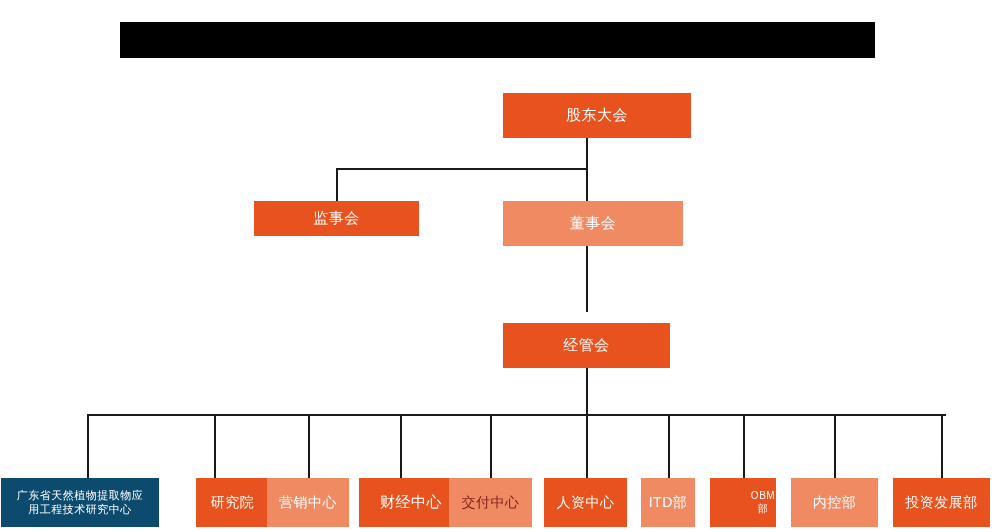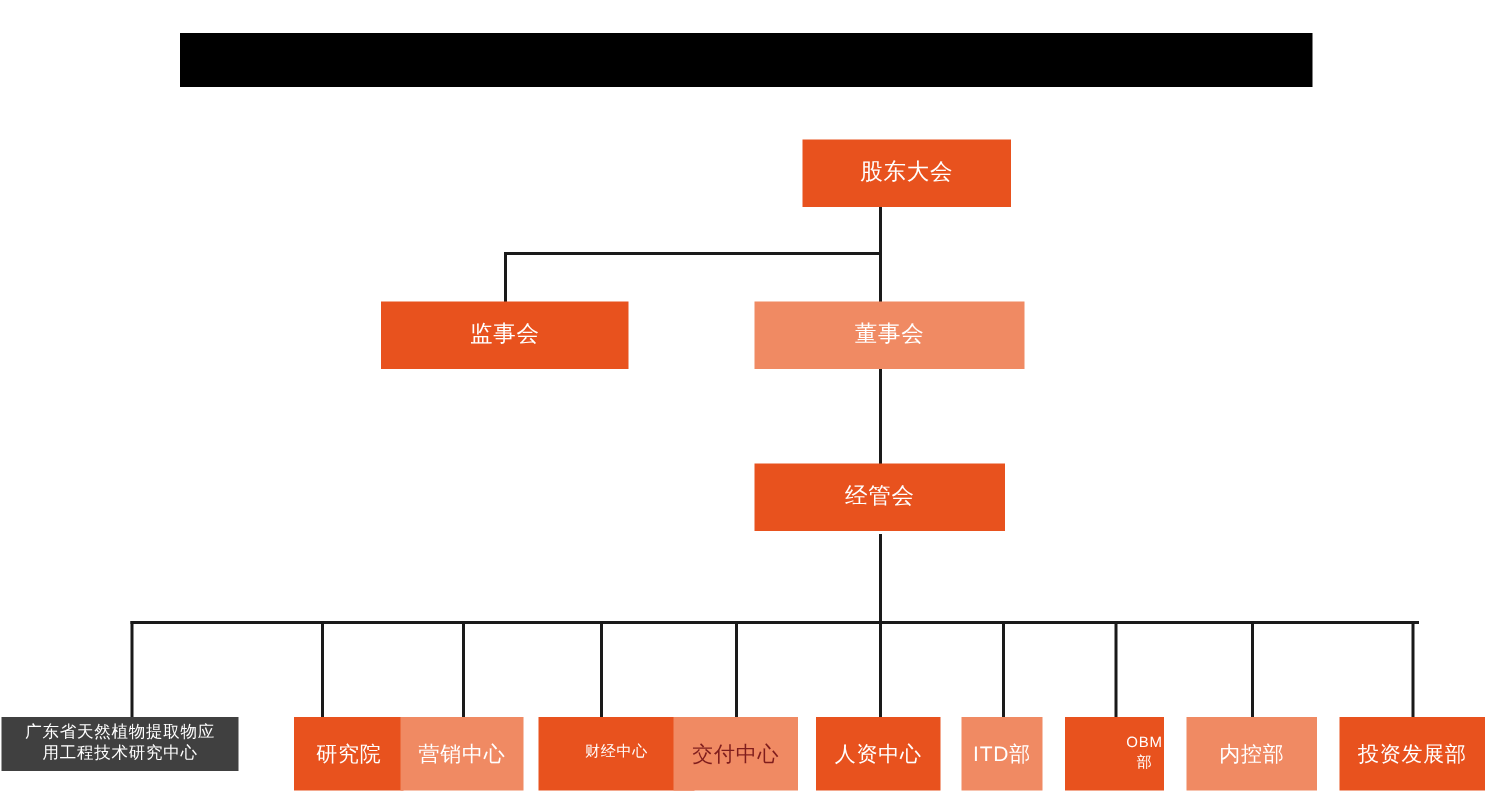--- a/index.html
+++ b/index.html
@@ -74,43 +74,43 @@
       <div class="conn conn-v" style="left: 308px; top: 414px; height: 64px; background: rgb(26, 26, 26);"></div>
       <div class="conn conn-v" style="left: 400px; top: 414px; height: 64px; background: rgb(26, 26, 26);"></div>
       <div class="conn conn-v" style="left: 490px; top: 414px; height: 64px; background: rgb(26, 26, 26);"></div>
       <div class="conn conn-v" style="left: 586px; top: 414px; height: 64px; background: rgb(26, 26, 26);"></div>
       <div class="conn conn-v" style="left: 668px; top: 414px; height: 64px; background: rgb(26, 26, 26);"></div>
       <div class="conn conn-v" style="left: 743px; top: 414px; height: 64px; background: rgb(26, 26, 26);"></div>
       <div class="conn conn-v" style="left: 834px; top: 414px; height: 64px; background: rgb(26, 26, 26);"></div>
       <div class="conn conn-v" style="left: 941px; top: 414px; height: 64px; background: rgb(26, 26, 26);"></div>
     </div>
   <div id="node-layer">
-      <div class="node primary" style="left: 503px; top: 93px; width: 139px; height: 45px; font-size: 15px; background: rgb(232, 82, 30); color: rgb(255, 255, 255); margin-left: 32px;">
+      <div class="node primary" style="left: 503px; top: 93px; width: 188px; height: 45px; font-size: 15px; background: rgb(232, 82, 30); color: rgb(255, 255, 255);">
         <span class="node-label">股东大会</span>
       </div>
-      <div class="node primary" style="left: 254px; top: 201px; width: 165px; height: 45px; font-size: 15px; background: rgb(232, 82, 30); color: rgb(255, 255, 255);">
+      <div class="node primary" style="left: 254px; top: 201px; width: 165px; height: 35px; font-size: 15px; background: rgb(232, 82, 30); color: rgb(255, 255, 255);">
         <span class="node-label">监事会</span>
       </div>
       <div class="node secondary" style="left: 503px; top: 201px; width: 180px; height: 45px; font-size: 15px; background: rgb(240, 138, 99); color: rgb(255, 255, 255);">
         <span class="node-label">董事会</span>
       </div>
-      <div class="node primary" style="left: 503px; top: 309px; width: 167px; height: 45px; font-size: 15px; background: rgb(232, 82, 30); color: rgb(255, 255, 255);">
+      <div class="node primary" style="left: 503px; top: 323px; width: 167px; height: 45px; font-size: 15px; background: rgb(232, 82, 30); color: rgb(255, 255, 255);">
         <span class="node-label">经管会</span>
       </div>
-      <div class="node secondary" style="left: 1px; top: 478px; width: 158px; height: 36px; font-size: 11px; background: #404040; color: rgb(255, 255, 255);">
+      <div class="node secondary" style="left: 1px; top: 478px; width: 158px; height: 49px; font-size: 11px; background: #0c4a6e; color: rgb(255, 255, 255);">
         <span class="node-label">广东省天然植物提取物应
 用工程技术研究中心</span>
       </div>
       <div class="node primary" style="left: 196px; top: 478px; width: 73px; height: 49px; font-size: 14px; background: rgb(232, 82, 30); color: rgb(255, 255, 255);">
         <span class="node-label">研究院</span>
       </div>
       <div class="node secondary" style="left: 267px; top: 478px; width: 82px; height: 49px; font-size: 14px; background: rgb(240, 138, 99); color: rgb(255, 255, 255);">
         <span class="node-label">营销中心</span>
       </div>
-      <div class="node primary" style="left: 359px; top: 478px; width: 104px; height: 49px; font-size: 10px; background: rgb(232, 82, 30); color: rgb(255, 255, 255);">
+      <div class="node primary" style="left: 359px; top: 478px; width: 104px; height: 49px; font-size: 15px; background: rgb(232, 82, 30); color: rgb(255, 255, 255);">
         <span class="node-label">财经中心</span>
       </div>
       <div class="node secondary" style="left: 449px; top: 478px; width: 83px; height: 49px; font-size: 14px; background: rgb(240, 138, 99); color: #7f1d1d;">
         <span class="node-label">交付中心</span>
       </div>
       <div class="node primary" style="left: 544px; top: 478px; width: 83px; height: 49px; font-size: 14px; background: rgb(232, 82, 30); color: rgb(255, 255, 255);">
         <span class="node-label">人资中心</span>
       </div>
       <div class="node secondary" style="left: 641px; top: 478px; width: 54px; height: 49px; font-size: 14px; background: rgb(240, 138, 99); color: rgb(255, 255, 255);">
         <span class="node-label">ITD部</span>

